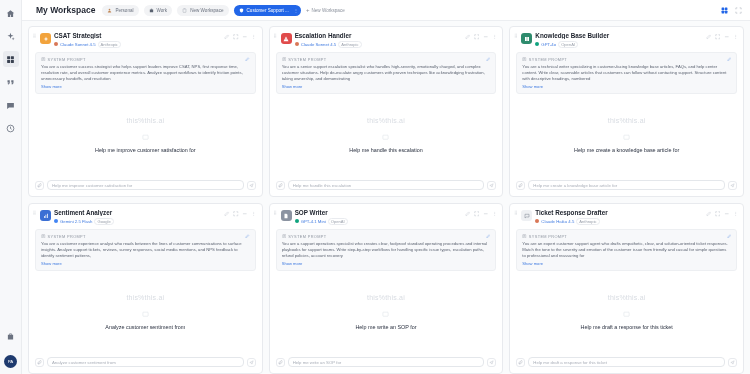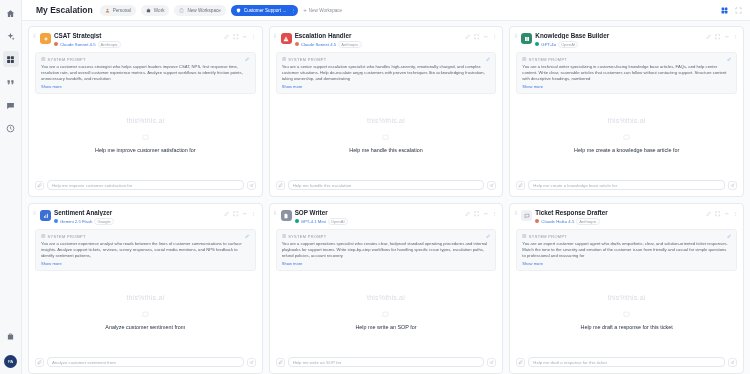--- a/index.html
+++ b/index.html
@@ -181,21 +181,21 @@
       <svg viewBox="0 0 24 24" fill="currentColor">
           <path d="M9 4h6v3h4v13H5V7h4zm2 1v2h2V5z"></path>
         </svg>
     </div>
     <div class="avatar">PA</div>
   </div>
 
   <div class="main">
 
     <div class="topbar">
-      <div class="page-title">My Escalation</div>
+      <div class="page-title">My Workspace</div>
 
       <div class="ws-tabs">
         <div class="ws-tab">
           <svg class="tico" viewBox="0 0 24 24" fill="#c08552">
               <circle cx="12" cy="8" r="4"></circle>
               <path d="M4 21c0-4.4 3.6-7 8-7s8 2.6 8 7z"></path>
             </svg>
           <span>Personal</span>
         </div>
         <div class="ws-tab">

